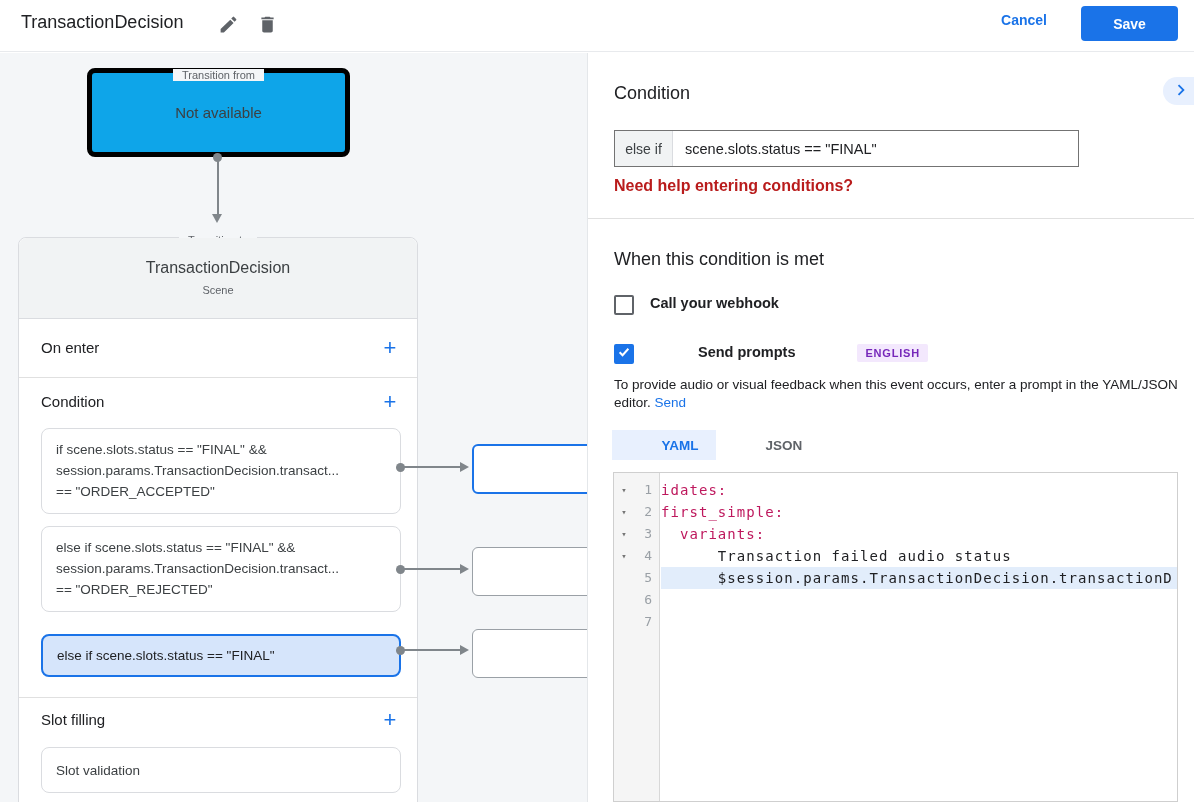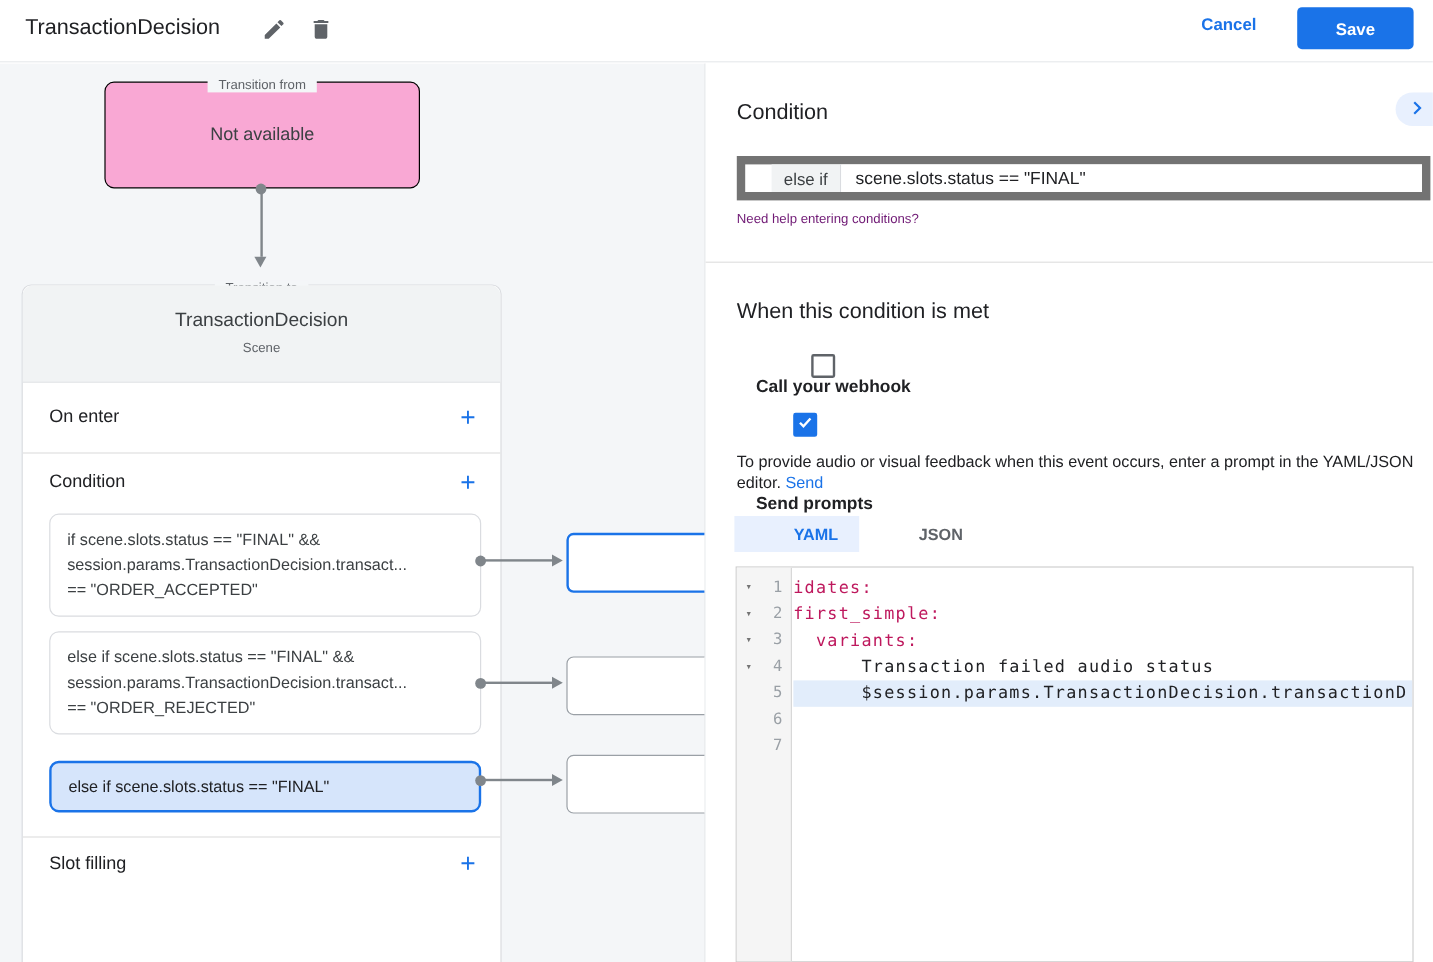--- a/index.html
+++ b/index.html
@@ -17,21 +17,21 @@
                 color:#1a73e8; font-size:14px; font-weight:700; cursor:pointer;
                 font-family:"Liberation Sans", sans-serif; }
   .btn-save { position:absolute; right:16px; top:6px; width:97px; height:35px; background:#1a73e8;
               color:#fff; font-size:14px; font-weight:700; border:none; border-radius:4px; cursor:pointer;
               font-family:"Liberation Sans", sans-serif; }
 
   
   .canvas { position:absolute; top:53px; left:0; width:588px; height:749px;
             background:#f4f6f8; border-right:1px solid #e4e7ea; overflow:hidden; }
 
-  .node-box { position:absolute; background:#f9a8d4; border:1px solid #000000; border-radius:8px; }
+  .node-box { position:absolute; background:#0ea5e9; border:5px solid #000000; border-radius:8px; }
   .legend { position:absolute; top:-8px; left:0; right:0; text-align:center; pointer-events:none; }
   .legend span { display:inline-block; background:#f4f6f8; padding:0 9px; font-size:11px; color:#5f6368; }
 
   .from-box { left:87px; top:15px; width:263px; height:89px;
               display:flex; align-items:center; justify-content:center; }
   .from-content { font-size:15px; color:#3c4043; }
 
   .dot { position:absolute; width:9px; height:9px; border-radius:50%; background:#80868b; }
   .vline { position:absolute; width:2px; background:#80868b; }
   .arrow-down { position:absolute; width:0; height:0;
@@ -68,32 +68,32 @@
   .pbox.gray { border:1.5px solid #9aa0a6; }
 
   
   .panel { position:absolute; top:53px; left:588px; width:606px; height:749px; background:#fff; }
   .panel-h { position:absolute; left:26px; font-size:18px; color:#202124; font-weight:400; }
   .chev-btn { position:absolute; right:0; top:24px; width:31px; height:28px; background:#e8f0fe;
               border:none; border-radius:14px 0 0 14px; cursor:pointer;
               display:flex; align-items:center; justify-content:flex-end; }
   .chev-btn svg { fill:#1a73e8; margin-right:2px; }
 
-  .cond-row { position:absolute; left:26px; top:77px; width:578px; height:37px;
-              border:7px solid #737373; display:flex;padding-left:22px; }
+  .cond-row { position:absolute; left:26px; top:77px; width:465px; height:37px;
+              border:1px solid #737373; display:flex; }
   .cond-prefix { width:58px; background:#f1f3f4; border-right:1px solid #dadce0;
                  display:flex; align-items:center; justify-content:center;
                  font-size:14px; color:#3c4043; }
   .cond-input { flex:1; border:none; outline:none; padding:0 12px; font-size:14.5px; color:#202124;
                 font-family:"Liberation Sans", sans-serif; }
-  .help-link { position:absolute; left:26px; top:124px; font-size:11px; color:#701a75;
-               text-decoration:none; cursor:pointer; }
+  .help-link { position:absolute; left:26px; top:124px; font-size:16px; color:#b91c1c;
+               text-decoration:none; cursor:pointer;font-weight:bold; }
   .panel-divider { position:absolute; left:0; right:0; top:165px; border-top:1px solid #e0e0e0; }
 
-  .chk-row { position:absolute; left:26px; display:flex; align-items:center;flex-direction:column; }
+  .chk-row { position:absolute; left:26px; display:flex; align-items:flex-start; }
   .checkbox { width:20px; height:20px; border-radius:2px; flex:0 0 20px; cursor:pointer;
               display:flex; align-items:center; justify-content:center; }
   .checkbox.unchecked { border:2px solid #5f6368; background:#fff; }
   .checkbox.checked { background:#1a73e8; border:2px solid #1a73e8; }
   .chk-label { margin-left:16px; font-size:14.5px; font-weight:600; color:#202124; }
   .badge { margin-left:14px; background:#f3e8fd; color:#7627ba; font-size:11px; font-weight:700;
            letter-spacing:.8px; padding:3px 8px; border-radius:2px; }
 
   .para { position:absolute; left:26px; top:323px; width:578px; font-size:13.5px;
           line-height:18px; color:#202124; }
@@ -180,20 +180,23 @@
     </div>
 
     <div class="cond-card selected" style="top:396px; height:43px;">
       <div>else if scene.slots.status == "FINAL"</div>
     </div>
 
     <div class="row-divider" style="top:459px;"></div>
 
     <div class="sec-label" style="top:473px;">Slot filling</div>
     <button class="plus-btn" style="top:469px;">+</button>
+    <div class="slot-card" style="top:509px;">
+      <span>Slot validation</span>
+    </div>
   </div>
 
   <div class="dot" style="left:396px; top:410px;"></div>
   <div class="hline" style="left:400px; top:413px; width:61px;"></div>
   <div class="arrow-right" style="left:460px; top:409px;"></div>
   <div class="pbox blue" style="left:472px; top:391px; width:130px; height:50px;"></div>
 
   <div class="dot" style="left:396px; top:512px;"></div>
   <div class="hline" style="left:400px; top:515px; width:61px;"></div>
   <div class="arrow-right" style="left:460px; top:511px;"></div>

